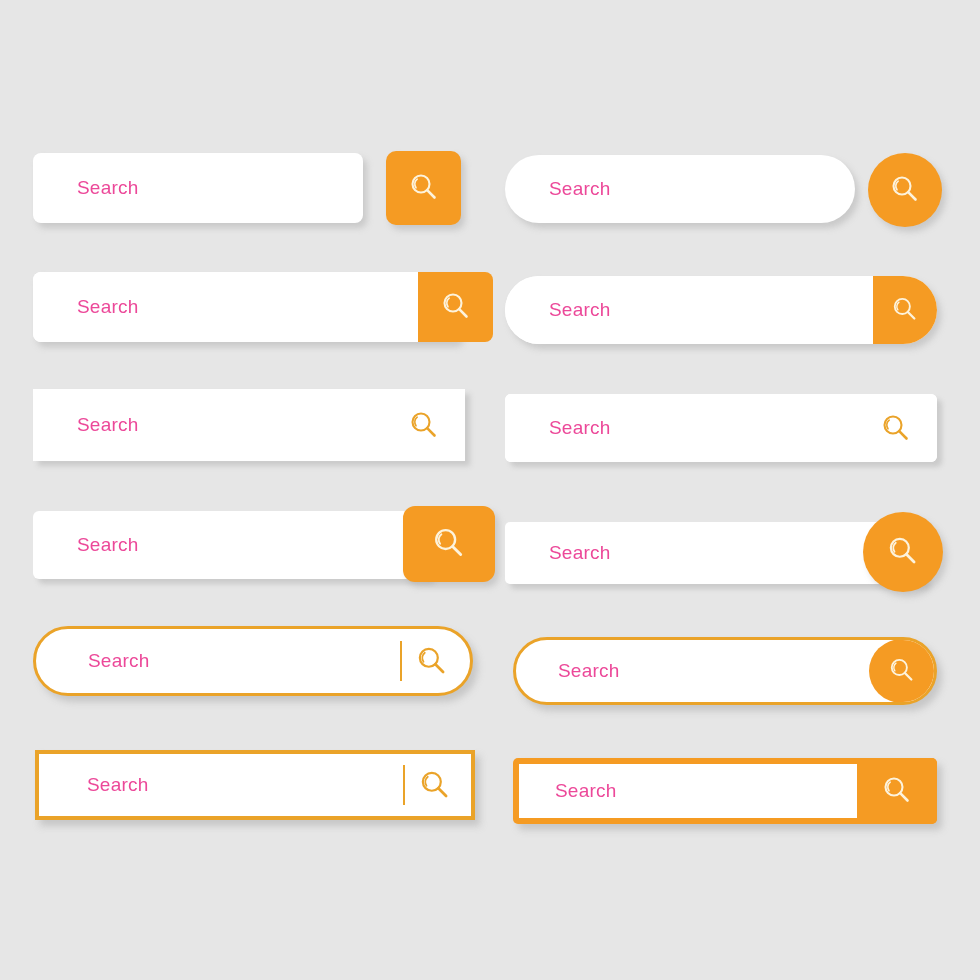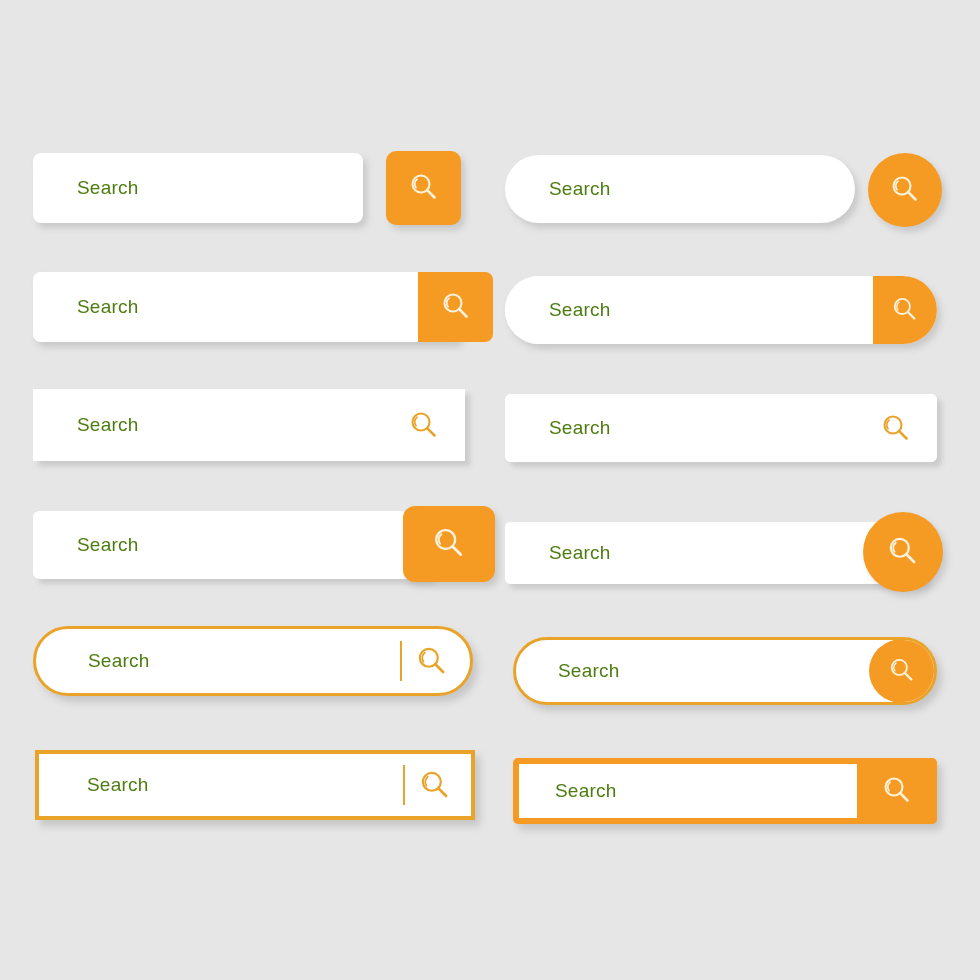--- a/index.html
+++ b/index.html
@@ -30,21 +30,21 @@
   .field {
     position: absolute;
     background: #ffffff;
     box-sizing: border-box;
     display: flex;
     align-items: center;
     overflow: hidden;
   }
 
   .ph {
-    color: #4d7c0f;
+    color: #ec4899;
     font-size: 19px;
     font-family: "Liberation Sans", sans-serif;
     letter-spacing: 0.2px;
     white-space: nowrap;
     user-select: none;
   }
 
   .btn {
     position: absolute;
     background: #f59b23;

